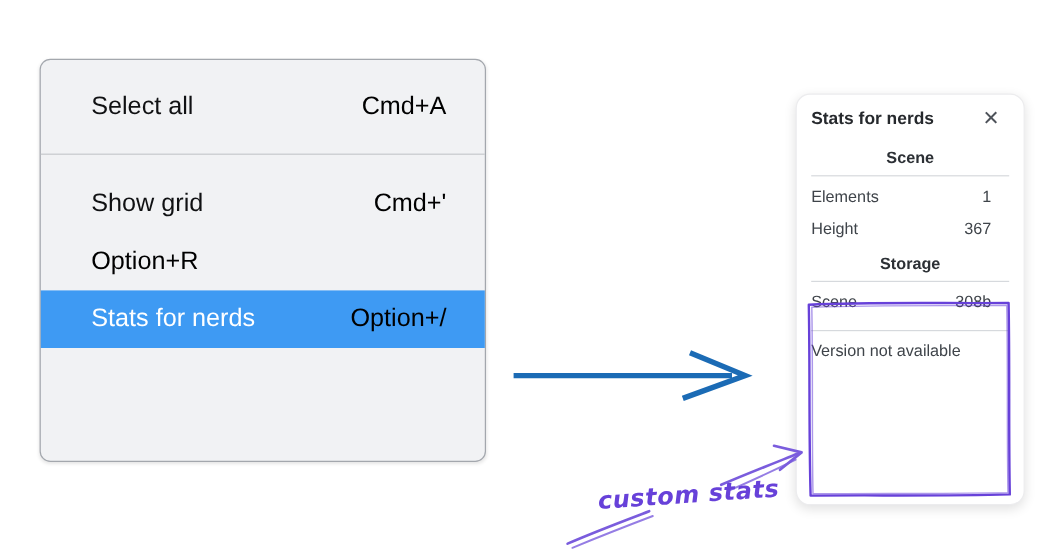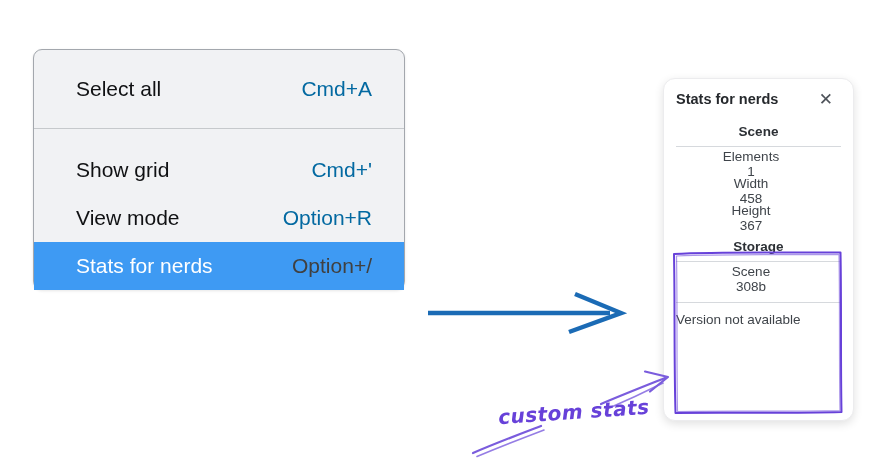--- a/index.html
+++ b/index.html
@@ -3,52 +3,52 @@
 <meta charset="utf-8">
 <style>
   html,body{margin:0;padding:0;background:#ffffff;}
   #stage{
     position:relative;width:873px;height:461px;background:#ffffff;overflow:hidden;
     font-family:"Liberation Sans",sans-serif;
   }
 
   
   .menu{
-    position:absolute;left:33px;top:49px;width:372px;height:241px;box-sizing:border-box;
+    position:absolute;left:33px;top:49px;width:372px;height:336px;box-sizing:border-box;
     background:#f1f2f4;border:1px solid #a3a7ad;border-radius:9px;
     box-shadow:0 1px 3px rgba(0,0,0,.10);
   }
   .menu-row{
     display:flex;justify-content:space-between;align-items:center;
     height:48px;padding:0 32px 0 42px;font-size:21px;color:#101113;cursor:default;
   }
-  .menu-row .shortcut{color:#0369a1;}
+  .menu-row .shortcut{color:#000000;}
   .menu-row.first{margin-top:15px;}
   .menu-divider{border:none;border-top:1px solid #c6c9cc;margin:15px 0 0 0;}
   .menu-group{padding-top:17px;}
   .menu-row.highlight{background:#3e9af3;}
   .menu-row.highlight .mi-label{color:#ffffff;}
-  .menu-row.highlight .shortcut{color:#404040;}
+  .menu-row.highlight .shortcut{color:#000000;}
 
   
   .panel{
     position:absolute;left:663px;top:78px;width:191px;height:343px;box-sizing:border-box;
     background:#ffffff;border:1px solid #ececee;border-radius:12px;
     box-shadow:0 3px 10px rgba(0,0,0,.12);
     padding:9px 12px 8px 12px;font-size:13.5px;color:#3f444a;
   }
   .panel-title-row{display:flex;justify-content:space-between;align-items:center;height:22px;margin-bottom:12px;}
   .panel-title{font-weight:700;font-size:14.5px;color:#26292d;}
   .close-btn{
     font-size:17px;line-height:17px;color:#4e535a;cursor:pointer;background:none;border:none;
     padding:0 2px;margin-right:6px;font-family:"DejaVu Sans",sans-serif;font-weight:400;
   }
   .sp-heading{text-align:center;font-weight:700;font-size:13.5px;color:#2c3035;height:20px;line-height:20px;}
   .sp-hr{border:none;border-top:1px solid #d6d9dd;margin:4px 0 3px 0;}
-  .sp-row{display:flex;justify-content:center;align-items:center;height:27px;padding-right:15px;flex-direction:column;}
+  .sp-row{display:flex;justify-content:space-between;align-items:center;height:27px;padding-right:15px;}
   .sp-row .sp-val{text-align:right;}
   .sp-gap{height:6px;}
   .sp-note{height:27px;line-height:27px;}
 
   
   #overlay{position:absolute;left:0;top:0;width:873px;height:461px;pointer-events:none;}
 
   
   .hand-label{
     position:absolute;left:498px;top:400px;width:150px;
@@ -66,45 +66,40 @@
       <span class="mi-label">Select all</span>
       <span class="shortcut">Cmd+A</span>
     </div>
     <hr class="menu-divider">
     <div class="menu-group">
       <div class="menu-row">
         <span class="mi-label">Show grid</span>
         <span class="shortcut">Cmd+'</span>
       </div>
       <div class="menu-row">
-        <span class="mi-label">View mode</span>
         <span class="shortcut">Option+R</span>
       </div>
       <div class="menu-row highlight">
         <span class="mi-label">Stats for nerds</span>
         <span class="shortcut">Option+/</span>
       </div>
     </div>
   </div>
 
   <div class="panel">
     <div class="panel-title-row">
       <span class="panel-title">Stats for nerds</span>
       <button class="close-btn">✕</button>
     </div>
 
     <div class="sp-heading">Scene</div>
     <hr class="sp-hr">
     <div class="sp-row">
       <span>Elements</span>
       <span class="sp-val">1</span>
-    </div>
-    <div class="sp-row">
-      <span>Width</span>
-      <span class="sp-val">458</span>
     </div>
     <div class="sp-row">
       <span>Height</span>
       <span class="sp-val">367</span>
     </div>
 
     <div class="sp-gap"></div>
     <div class="sp-heading">Storage</div>
     <hr class="sp-hr">
     <div class="sp-row">

